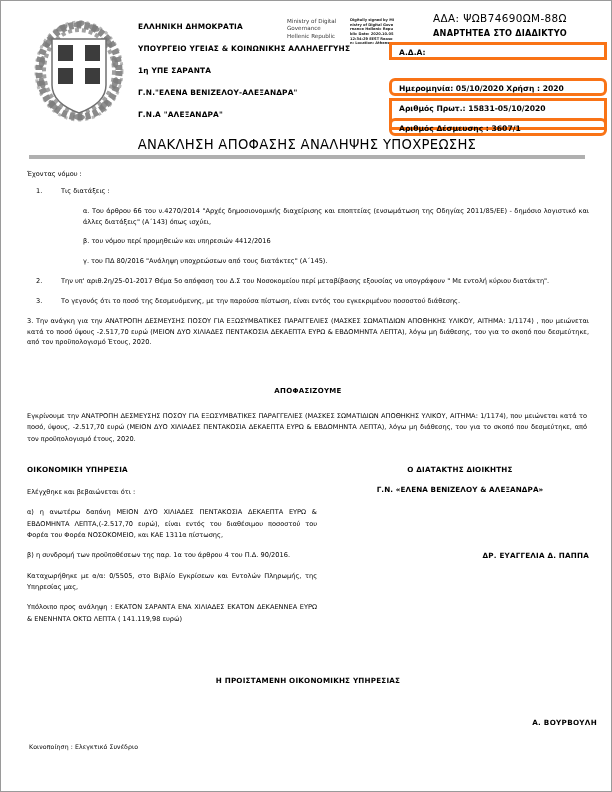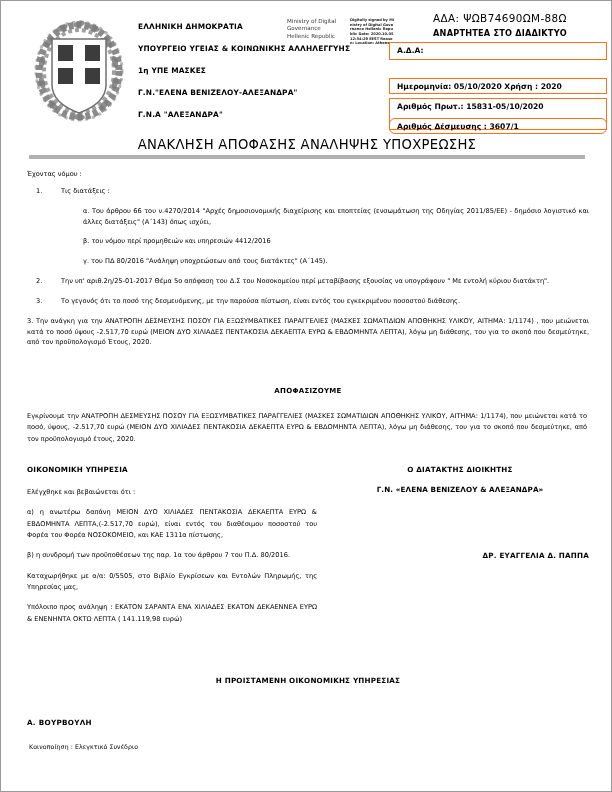--- a/index.html
+++ b/index.html
@@ -109,29 +109,29 @@
     font-weight: bold;
     letter-spacing: 0.2px;
     white-space: nowrap;
   }
 
   .info-box {
     position: absolute;
     left: 388px;
     width: 218px;
     box-sizing: border-box;
-    border: 1px solid #f97316;
+    border: 3px solid #f97316;
     font-size: 7.6px;
     font-weight: bold;
     padding: 4px 6px 8px 7px;
     line-height: 1;
     white-space: nowrap;
   }
   .box-ada   { top: 41px; height: 18px; }
-  .box-date  { top: 77px; height: 16px; }
+  .box-date  { top: 77px; height: 16px; border-radius: 6px; }
   .box-prot  { top: 97px; height: 32px; }
   .box-desm  { top: 117px; height: 16px; border-radius: 6px; }
 
   .hr-thick {
     position: absolute;
     left: 28px;
     top: 154px;
     width: 556px;
     height: 4px;
     background: #b0b0b0;
@@ -270,24 +270,24 @@
     left: 26px;
     top: 675px;
     width: 562px;
     text-align: center;
     font-size: 7.2px;
     font-weight: bold;
     letter-spacing: 0.2px;
   }
   .fin-signer {
     position: absolute;
-    left: 26px;
+    left: 34px;
     top: 717px;
     width: 562px;
-    text-align: left;
+    text-align: right;
     font-size: 7.2px;
     font-weight: bold;
     letter-spacing: 0.3px;
   }
   .cc-note {
     position: absolute;
     left: 28px;
     top: 742px;
     font-size: 6.2px;
     letter-spacing: 0.1px;
@@ -331,21 +331,21 @@
           <rect x="51" y="28" width="15" height="16"></rect>
           <rect x="24" y="51" width="15" height="16"></rect>
           <rect x="51" y="51" width="15" height="16"></rect>
         </g>
       </svg>
     </div>
 
     <div class="org-block">
       <div class="org-line">ΕΛΛΗΝΙΚΗ ΔΗΜΟΚΡΑΤΙΑ</div>
       <div class="org-line">ΥΠΟΥΡΓΕΙΟ ΥΓΕΙΑΣ  &amp;  ΚΟΙΝΩΝΙΚΗΣ ΑΛΛΗΛΕΓΓΥΗΣ</div>
-      <div class="org-line">1η ΥΠΕ ΜΑΣΚΕΣ</div>
+      <div class="org-line">1η ΥΠΕ ΣΑΡΑΝΤΑ</div>
       <div class="org-line">Γ.Ν."ΕΛΕΝΑ ΒΕΝΙΖΕΛΟΥ-ΑΛΕΞΑΝΔΡΑ"</div>
       <div class="org-line">Γ.Ν.Α "ΑΛΕΞΑΝΔΡΑ"</div>
     </div>
 
     <div class="sig-stamp">
       <div class="sig-left">
         <div>Ministry of Digital</div>
         <div>Governance</div>
         <div>Hellenic Republic</div>
       </div>
@@ -395,21 +395,21 @@
     <div class="plain-para">3. Την ανάγκη για την ΑΝΑΤΡΟΠΗ ΔΕΣΜΕΥΣΗΣ ΠΟΣΟΥ ΓΙΑ ΕΞΩΣΥΜΒΑΤΙΚΕΣ ΠΑΡΑΓΓΕΛΙΕΣ (ΜΑΣΚΕΣ ΣΩΜΑΤΙΔΙΩΝ ΑΠΟΘΗΚΗΣ ΥΛΙΚΟΥ, ΑΙΤΗΜΑ: 1/1174) , που μειώνεται κατά το ποσό ύψους -2.517,70 ευρώ (ΜΕΙΟΝ ΔΥΟ ΧΙΛΙΑΔΕΣ ΠΕΝΤΑΚΟΣΙΑ ΔΕΚΑΕΠΤΑ ΕΥΡΩ &amp; ΕΒΔΟΜΗΝΤΑ ΛΕΠΤΑ), λόγω μη διάθεσης, του για το σκοπό που δεσμεύτηκε, από τον προϋπολογισμό Έτους, 2020.</div>
   </div>
 
   <div class="decision-heading">ΑΠΟΦΑΣΙΖΟΥΜΕ</div>
   <div class="decision-para">Εγκρίνουμε την ΑΝΑΤΡΟΠΗ ΔΕΣΜΕΥΣΗΣ ΠΟΣΟΥ ΓΙΑ ΕΞΩΣΥΜΒΑΤΙΚΕΣ ΠΑΡΑΓΓΕΛΙΕΣ (ΜΑΣΚΕΣ ΣΩΜΑΤΙΔΙΩΝ ΑΠΟΘΗΚΗΣ ΥΛΙΚΟΥ, ΑΙΤΗΜΑ: 1/1174), που μειώνεται κατά το ποσό, ύψους, -2.517,70 ευρώ (ΜΕΙΟΝ ΔΥΟ ΧΙΛΙΑΔΕΣ ΠΕΝΤΑΚΟΣΙΑ ΔΕΚΑΕΠΤΑ ΕΥΡΩ &amp; ΕΒΔΟΜΗΝΤΑ ΛΕΠΤΑ), λόγω μη διάθεσης, του για το σκοπό που δεσμεύτηκε, από τον προϋπολογισμό έτους, 2020.</div>
 
   <div class="col-left">
     <div class="col-head">ΟΙΚΟΝΟΜΙΚΗ ΥΠΗΡΕΣΙΑ</div>
     <div class="col-p">Ελέγχθηκε και βεβαιώνεται ότι :</div>
     <div class="col-p">α) η ανωτέρω δαπάνη ΜΕΙΟΝ ΔΥΟ ΧΙΛΙΑΔΕΣ ΠΕΝΤΑΚΟΣΙΑ ΔΕΚΑΕΠΤΑ ΕΥΡΩ &amp; ΕΒΔΟΜΗΝΤΑ ΛΕΠΤΑ,(-2.517,70 ευρώ), είναι εντός του διαθέσιμου ποσοστού του Φορέα    του Φορέα ΝΟΣΟΚΟΜΕΙΟ, και ΚΑΕ 1311α πίστωσης,</div>
-    <div class="col-p">β) η συνδρομή των προϋποθέσεων της παρ. 1α του άρθρου 7 του Π.Δ. 80/2016.</div>
+    <div class="col-p">β) η συνδρομή των προϋποθέσεων της παρ. 1α του άρθρου 4 του Π.Δ. 90/2016.</div>
     <div class="col-p">Καταχωρήθηκε με α/α: 0/5505, στο Βιβλίο Εγκρίσεων και Εντολών Πληρωμής, της Υπηρεσίας μας,</div>
     <div class="col-p">Υπόλοιπο προς ανάληψη : ΕΚΑΤΟΝ ΣΑΡΑΝΤΑ ΕΝΑ ΧΙΛΙΑΔΕΣ ΕΚΑΤΟΝ ΔΕΚΑΕΝΝΕΑ ΕΥΡΩ &amp; ΕΝΕΝΗΝΤΑ ΟΚΤΩ ΛΕΠΤΑ ( 141.119,98 ευρώ)</div>
   </div>
 
   <div class="col-right">
     <div class="col-head-right">Ο ΔΙΑΤΑΚΤΗΣ  ΔΙΟΙΚΗΤΗΣ</div>
     <div class="col-sub-right">Γ.Ν. «ΕΛΕΝΑ ΒΕΝΙΖΕΛΟΥ &amp; ΑΛΕΞΑΝΔΡΑ»</div>
   </div>
   <div class="signer-right">ΔΡ. ΕΥΑΓΓΕΛΙΑ Δ. ΠΑΠΠΑ</div>
 

